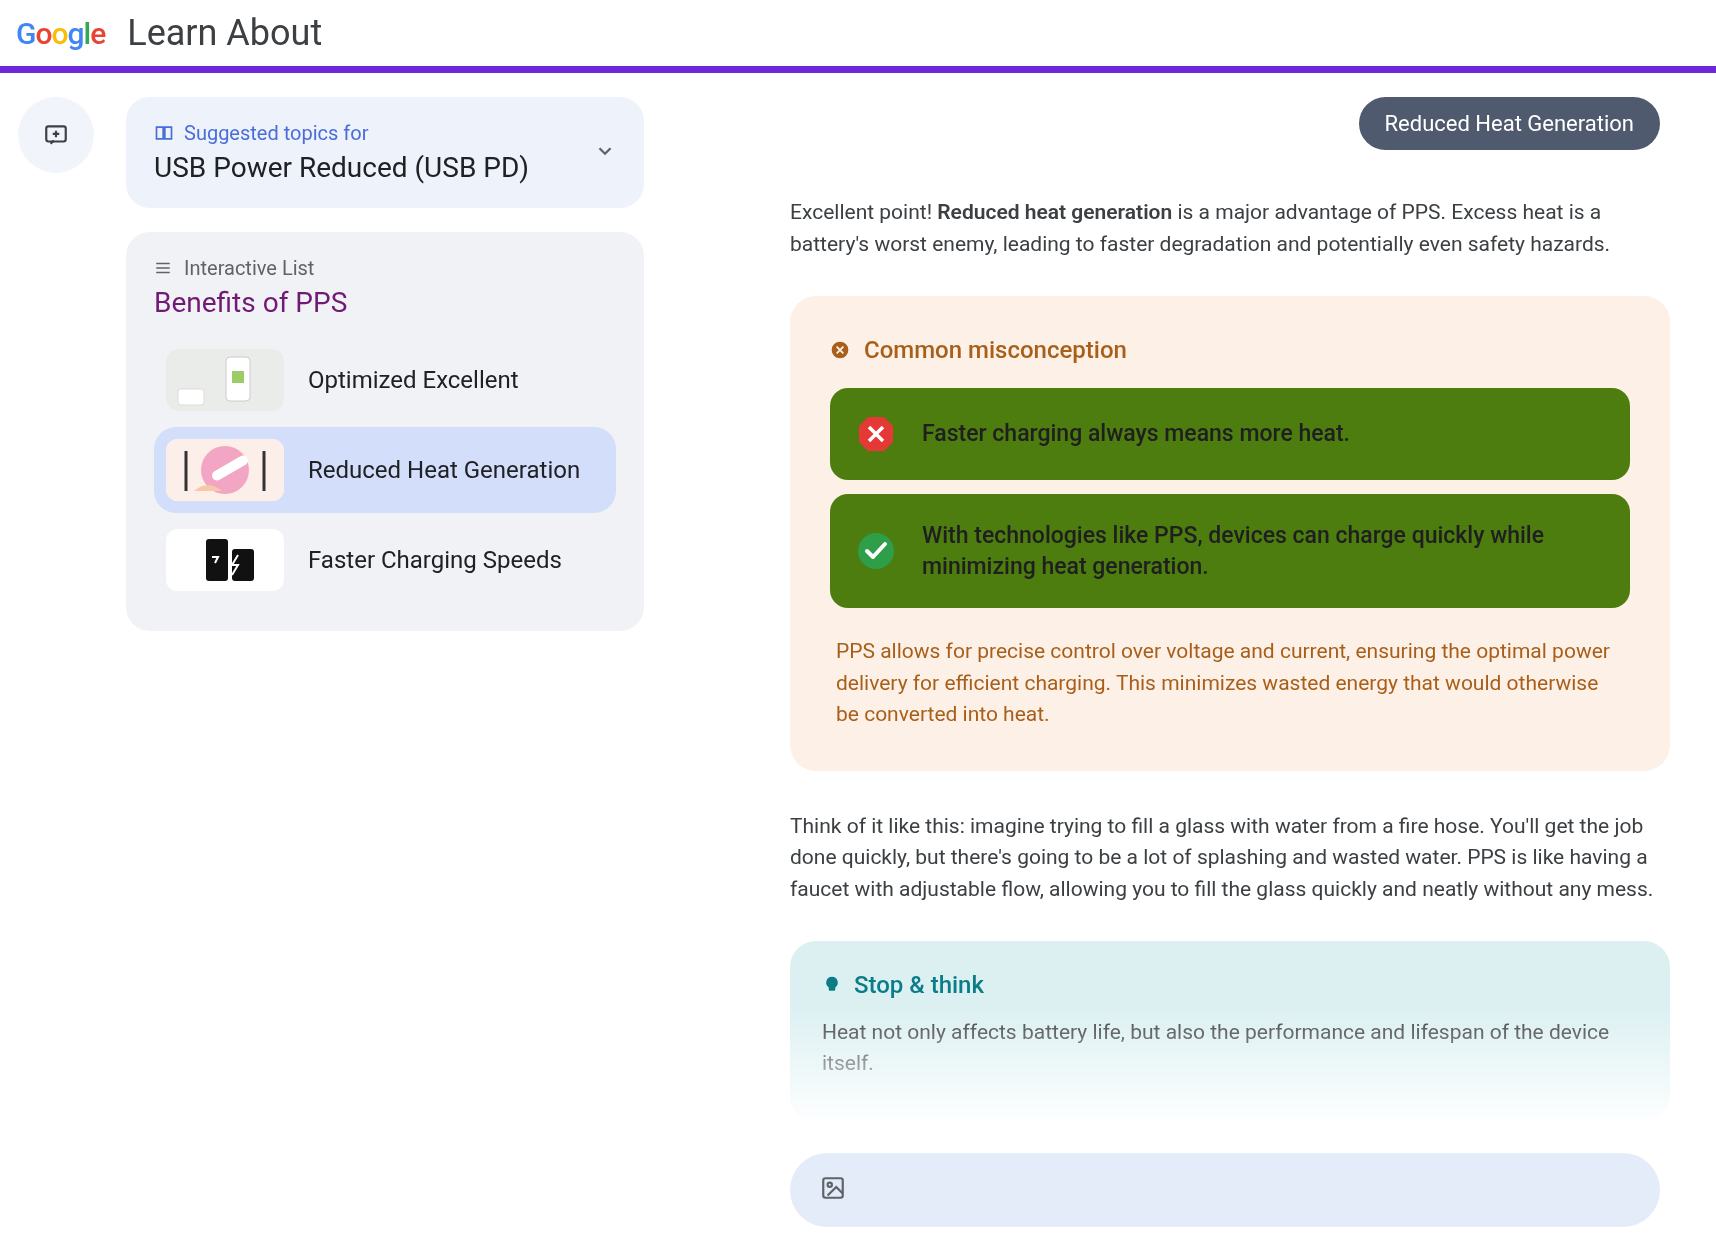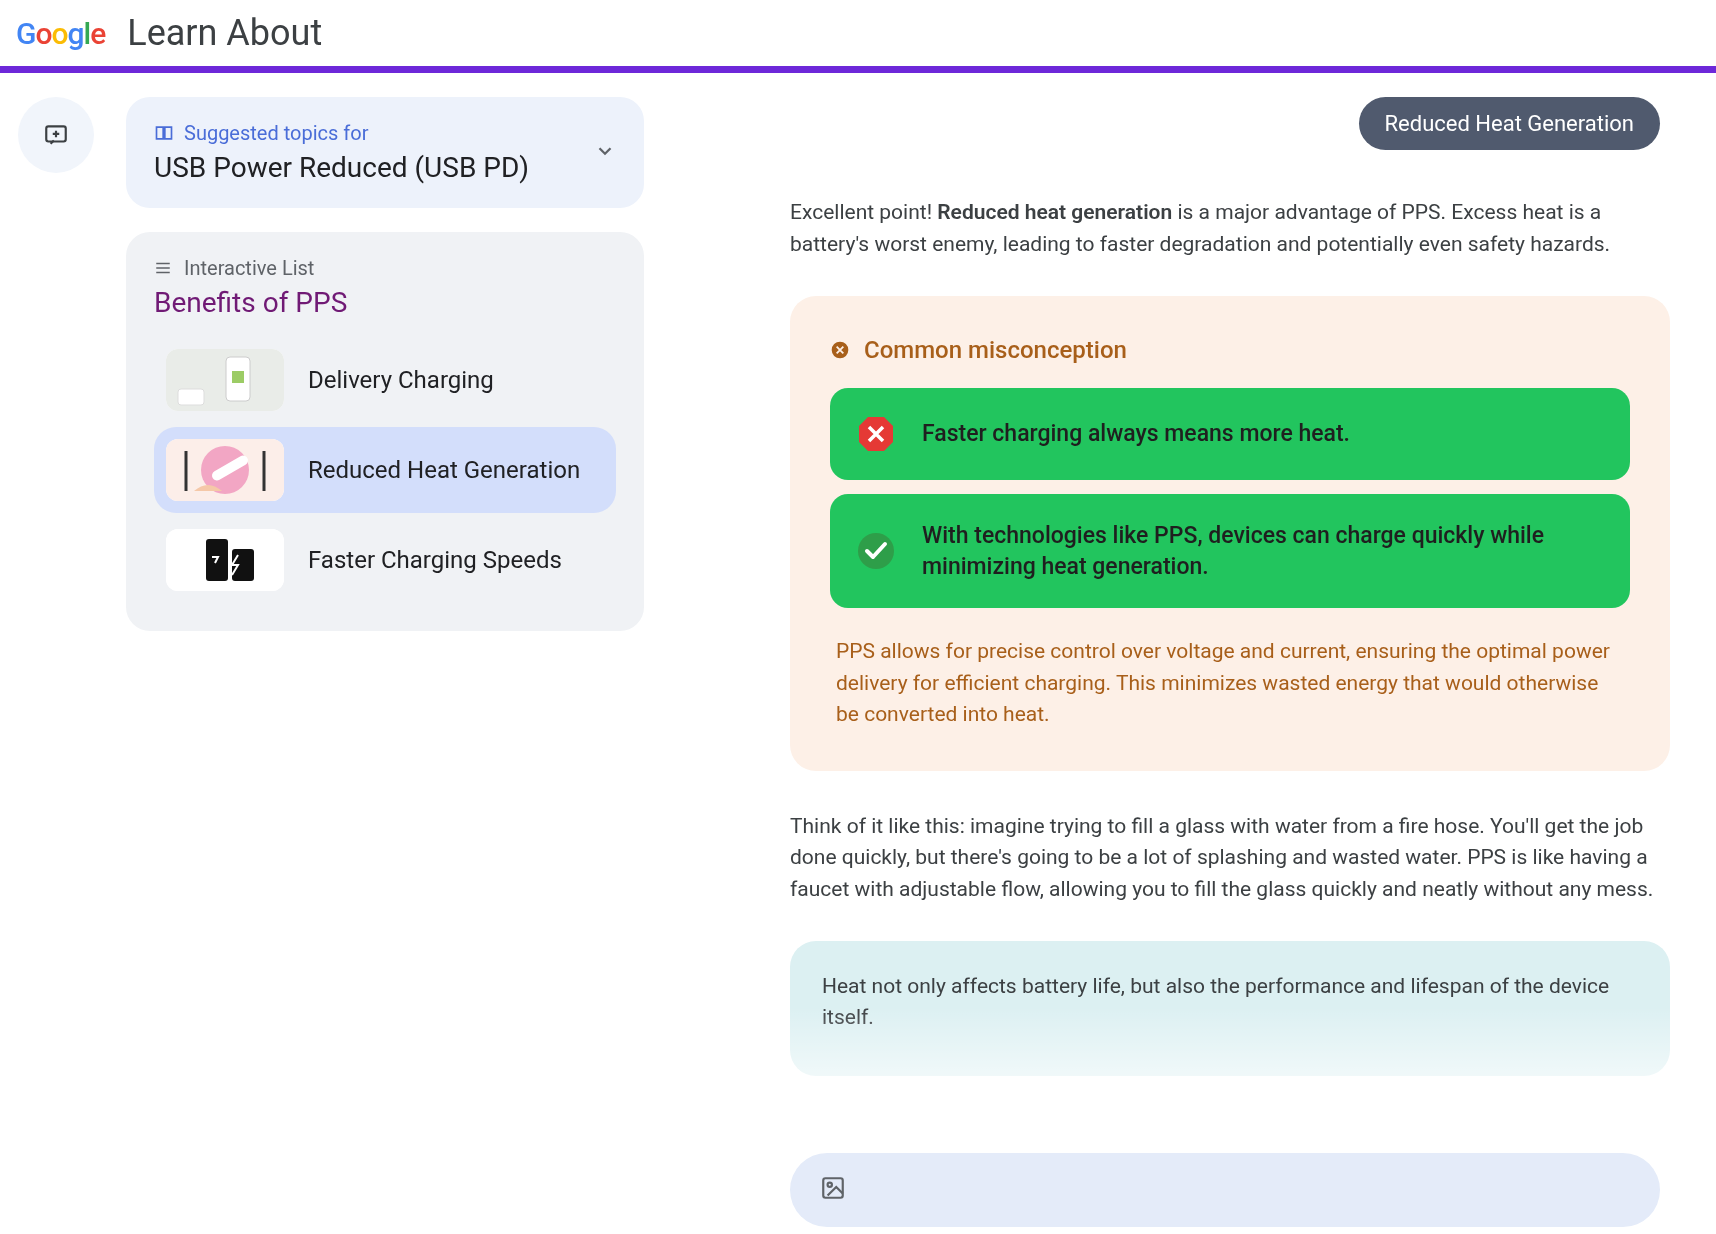--- a/index.html
+++ b/index.html
@@ -162,21 +162,21 @@
   .misc-header {
     display: flex;
     align-items: center;
     gap: 14px;
     color: #a85f1a;
     font-size: 24px;
     font-weight: 500;
     margin-bottom: 24px;
   }
   .misc-row {
-    background: #22c55e;
+    background: #4d7c0f;
     border-radius: 18px;
     padding: 26px;
     display: flex;
     align-items: center;
     gap: 26px;
     margin-bottom: 14px;
   }
   .misc-icon {
     width: 40px;
     height: 40px;
@@ -302,21 +302,21 @@
 
         <div class="list-item">
           <div class="thumb">
             <svg viewBox="0 0 118 62">
                 <rect width="118" height="62" fill="#e9ece8"></rect>
                 <rect x="60" y="8" width="24" height="44" rx="4" fill="#fff" stroke="#ccc"></rect>
                 <rect x="66" y="22" width="12" height="12" fill="#9ccc65"></rect>
                 <rect x="12" y="40" width="26" height="16" rx="3" fill="#fff" stroke="#ddd"></rect>
               </svg>
           </div>
-          <div class="list-item-label">Delivery Charging</div>
+          <div class="list-item-label">Optimized Excellent</div>
         </div>
 
         <div class="list-item active">
           <div class="thumb">
             <svg viewBox="0 0 118 62">
                 <rect width="118" height="62" fill="#fceee9"></rect>
                 <circle cx="59" cy="31" r="24" fill="#f2a6c4"></circle>
                 <rect x="44" y="24" width="40" height="10" rx="5" fill="#fff" transform="rotate(-30 64 29)"></rect>
                 <path d="M20 12 v40 M98 12 v40" stroke="#333" stroke-width="3"></path>
                 <path d="M28 52 q14 -12 28 0" fill="#f5c8a8"></path>
@@ -374,20 +374,26 @@
               </svg>
           </div>
           <div class="misc-text">With technologies like PPS, devices can charge quickly while minimizing heat generation.</div>
         </div>
         <div class="misc-explain">PPS allows for precise control over voltage and current, ensuring the optimal power delivery for efficient charging. This minimizes wasted energy that would otherwise be converted into heat.</div>
       </div>
 
       <p class="analogy">Think of it like this: imagine trying to fill a glass with water from a fire hose. You'll get the job done quickly, but there's going to be a lot of splashing and wasted water. PPS is like having a faucet with adjustable flow, allowing you to fill the glass quickly and neatly without any mess.</p>
 
       <div class="stopthink-card">
+        <div class="stopthink-header">
+          <svg width="20" height="20" viewBox="0 0 24 24" fill="#0b7d88">
+              <path d="M12 2a7 7 0 0 0-4 12.7V17a2 2 0 0 0 2 2h4a2 2 0 0 0 2-2v-2.3A7 7 0 0 0 12 2zM10 21h4"></path>
+            </svg>
+          <span>Stop &amp; think</span>
+        </div>
         <div class="stopthink-text">Heat not only affects battery life, but also the performance and lifespan of the device itself.</div>
       </div>
     </div>
 
     <div class="fade-overlay"></div>
 
     <div class="input-bar">
       <div class="image-btn">
         <svg width="26" height="26" viewBox="0 0 24 24" fill="none" stroke="#5f6368" stroke-width="2">
             <rect x="3" y="3" width="18" height="18" rx="2"></rect>

